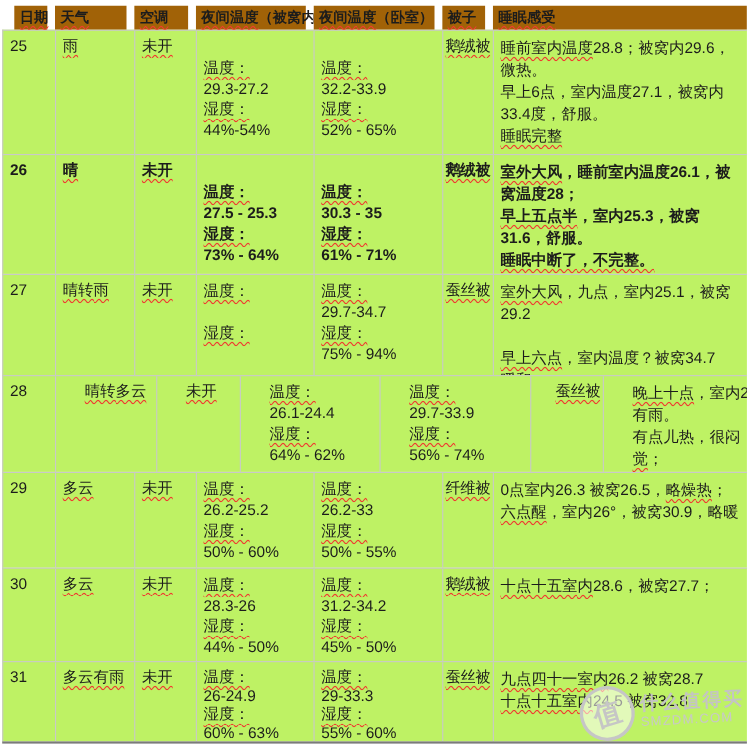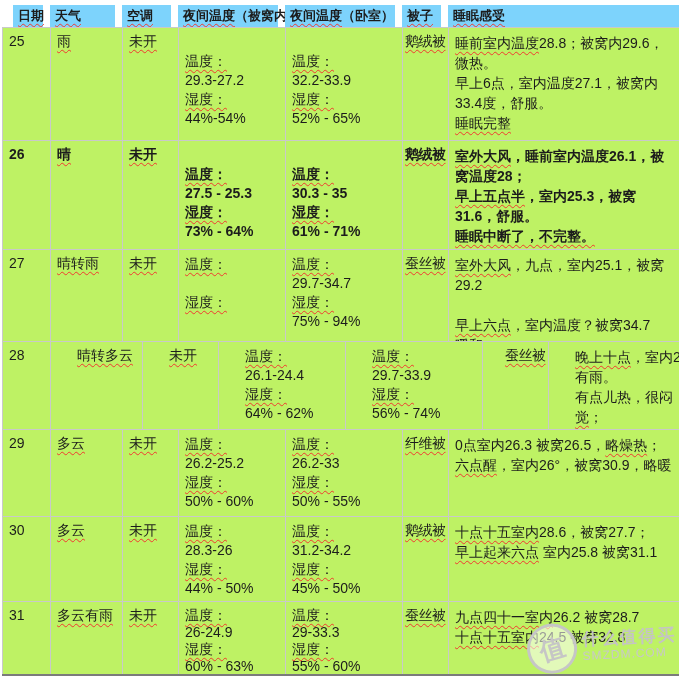--- a/index.html
+++ b/index.html
@@ -5,21 +5,21 @@
 <style>
   html,body{margin:0;padding:0;}
   body{
     width:680px;height:679px;position:relative;overflow:hidden;background:#ffffff;
     font-family:"Liberation Sans","DejaVu Sans",sans-serif;color:#1c1c1c;
   }
   .tbl{position:absolute;left:2px;top:5px;width:677px;}
   .hdr,.row{display:grid;grid-template-columns:48px 72px 56px 107px 117px 46px 231px;}
   .hdr{height:22px;}
   .hcell{position:relative;font-weight:bold;font-size:13px;white-space:nowrap;overflow:hidden;}
-  .hbg{background:#7dd3fc;height:22px;line-height:22px;margin-right:7px;padding-left:5px;}
+  .hbg{background:#a16207;height:22px;line-height:22px;margin-right:7px;padding-left:5px;}
   .hcell:first-child .hbg{margin-left:11px;}
   .hcell:last-child .hbg{margin-right:0;}
   .row{border-top:1px solid #c9c9c9;border-left:1px solid #c9c9c9;box-sizing:border-box;overflow:hidden;background:#bef264;}
   .cell{border-right:1px solid #c9c9c9;box-sizing:border-box;padding:5px 3px 0 6px;font-size:14px;overflow:hidden;}
   .ln{line-height:19px;min-height:19px;white-space:nowrap;}
   .r-last .ln{line-height:17px;min-height:17px;}
   .p{line-height:20px;min-height:20px;}
   .c6{padding-left:2px;white-space:nowrap;letter-spacing:-0.5px;}
   .squig{
     text-decoration-line:underline;text-decoration-style:wavy;
@@ -195,21 +195,20 @@
         </div>
         <div class="cell c5">
           <div class="ln"><span class="squig">温度：</span></div>
           <div class="ln"><span>31.2-34.2</span></div>
           <div class="ln"><span class="squig">湿度：</span></div>
           <div class="ln"><span>45% - 50%</span></div>
         </div>
         <div class="cell c6"><span class="squig">鹅绒被</span></div>
         <div class="cell c7">
           <div class="p"><span class="squig">十点十五室内</span><span>28.6，被窝27.7；</span></div>
-          <div class="p"><span class="squig">早上起来六点</span><span> 室内25.8 被窝31.1</span></div>
         </div>
       </div>
       <div class="row r-last" style="height: 73px;">
         <div class="cell c1"><span>31</span></div>
         <div class="cell c2"><span class="squig">多云有雨</span></div>
         <div class="cell c3"><span class="squig">未开</span></div>
         <div class="cell c4">
           <div class="ln"><span class="squig">温度：</span></div>
           <div class="ln"><span>26-24.9</span></div>
           <div class="ln"><span class="squig">湿度：</span></div>

